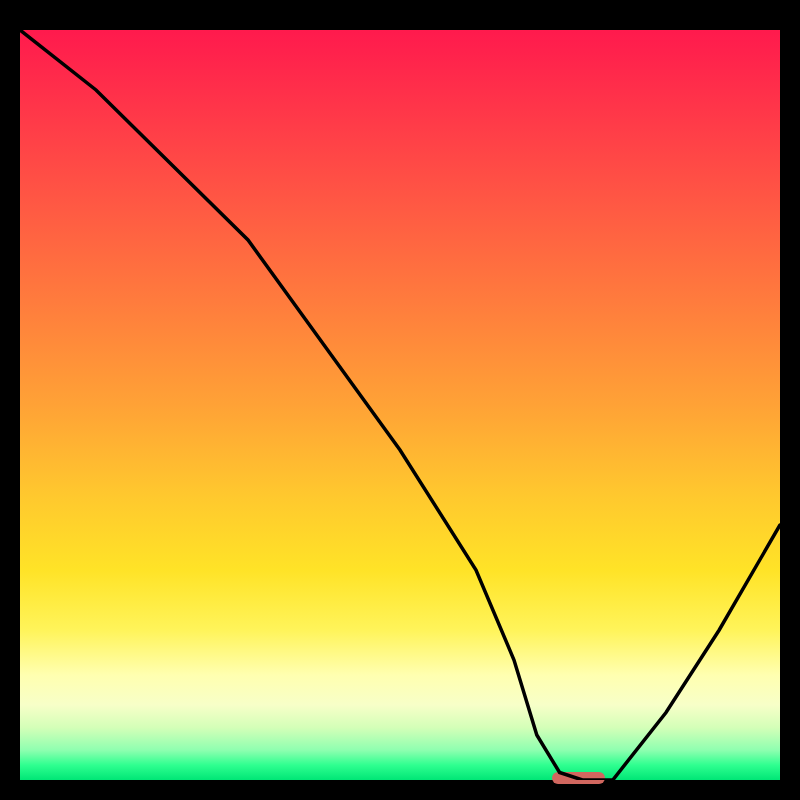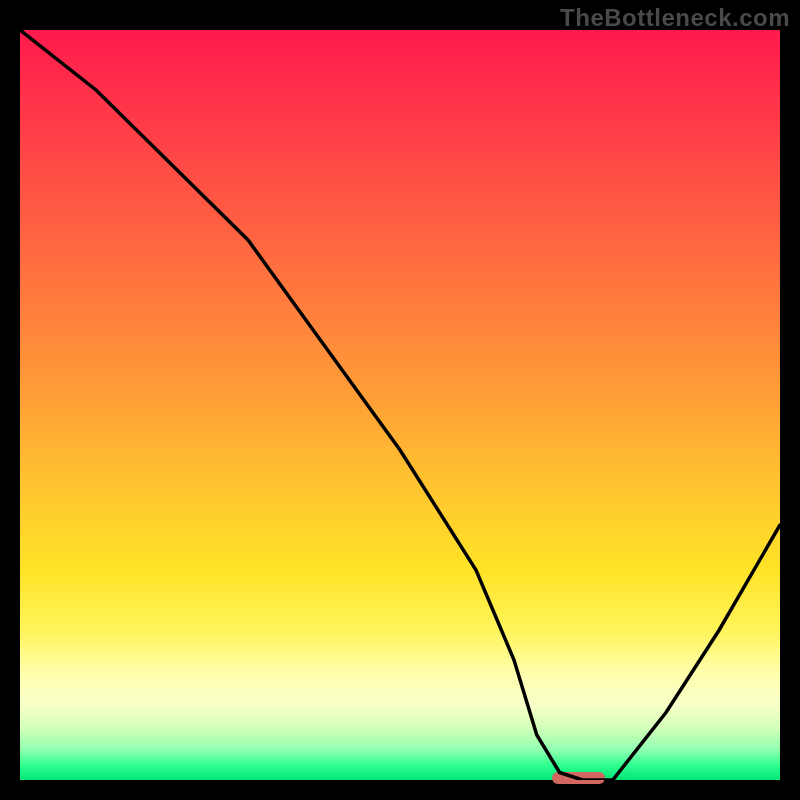--- a/index.html
+++ b/index.html
@@ -72,21 +72,20 @@
     height: 12px;
     border-radius: 6px;
     background: #d1675f;
     z-index: 4;
   }
 </style>
 </head>
 <body>
 
 <div class="frame">
-  <div class="watermark">TheBottleneck.com</div>
 
   <div class="plot">
     <div class="gradient"></div>
 
     <svg class="curve" viewBox="0 0 760 750" preserveAspectRatio="none">
       <path id="curve-path" fill="none" stroke-width="3.5" stroke-linecap="round" stroke="#000000" d="M0.0 0.0 L76.0 60.0 L167.2 150.0 L228.0 210.0 L304.0 315.0 L380.0 420.0 L456.0 540.0 L494.0 630.0 L516.8 705.0 L539.6 742.5 L562.4 750.0 L592.8 750.0 L646.0 682.5 L699.2 600.0 L760.0 495.0"></path>
     </svg>
 
     <div class="marker" id="opt-marker" style="left: 532px; width: 53.2px; top: 742px; background: rgb(209, 103, 95);"></div>
   </div>

